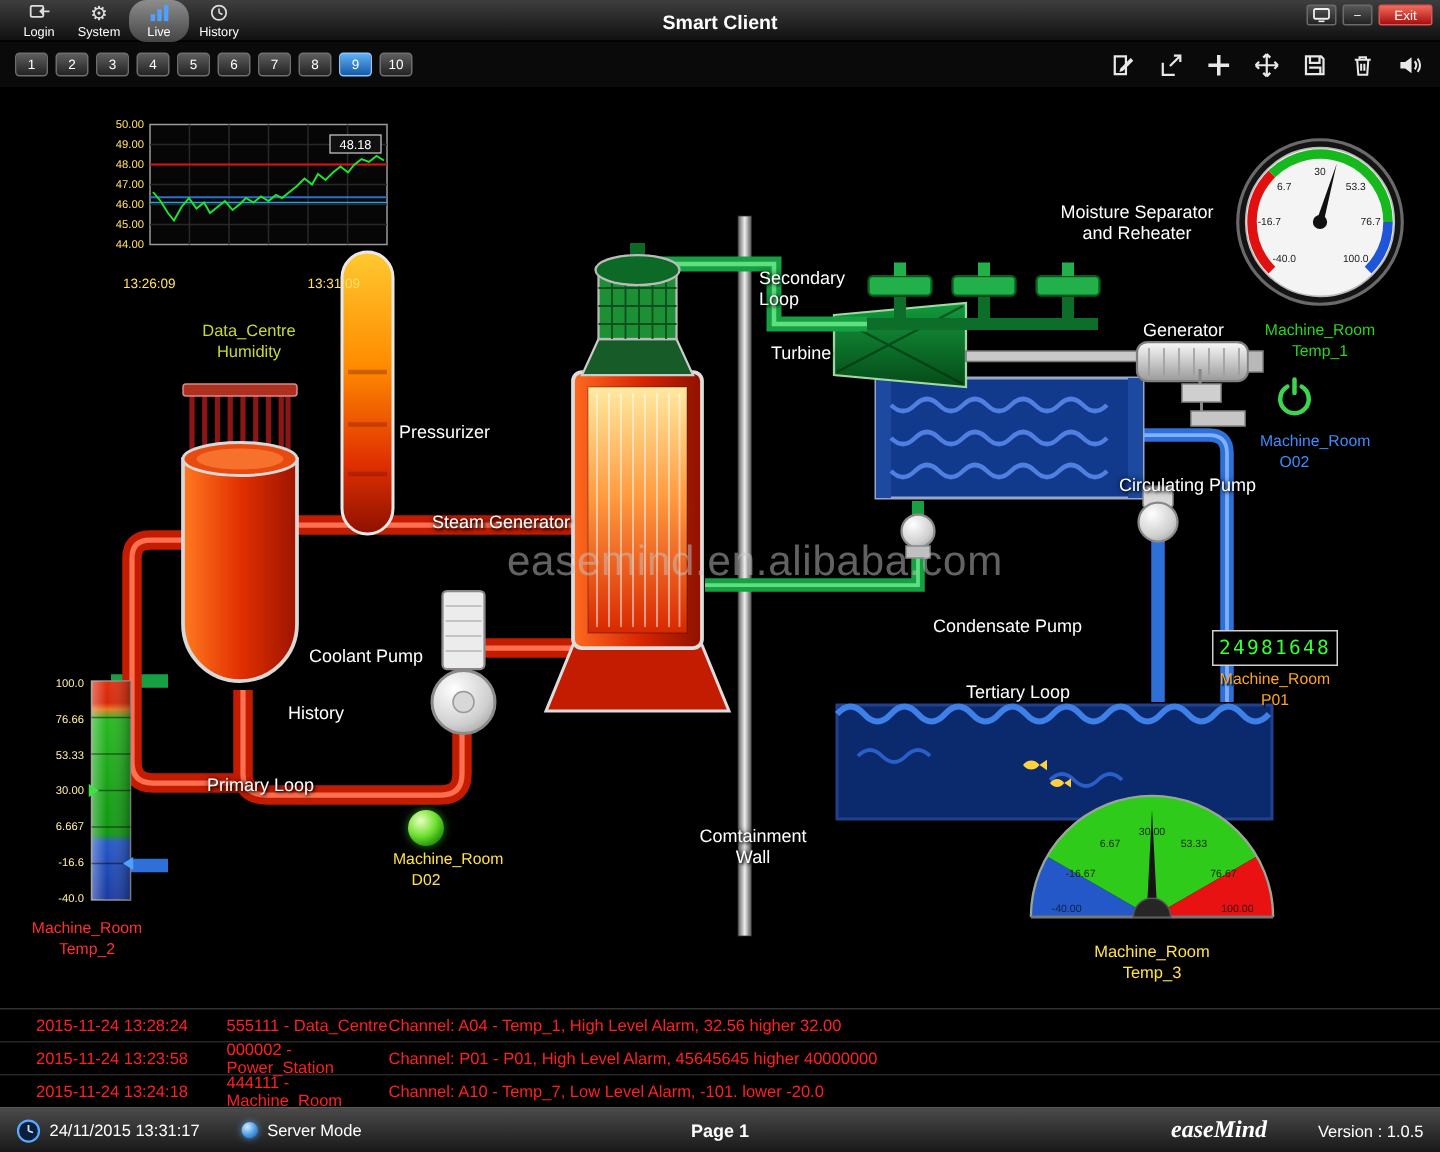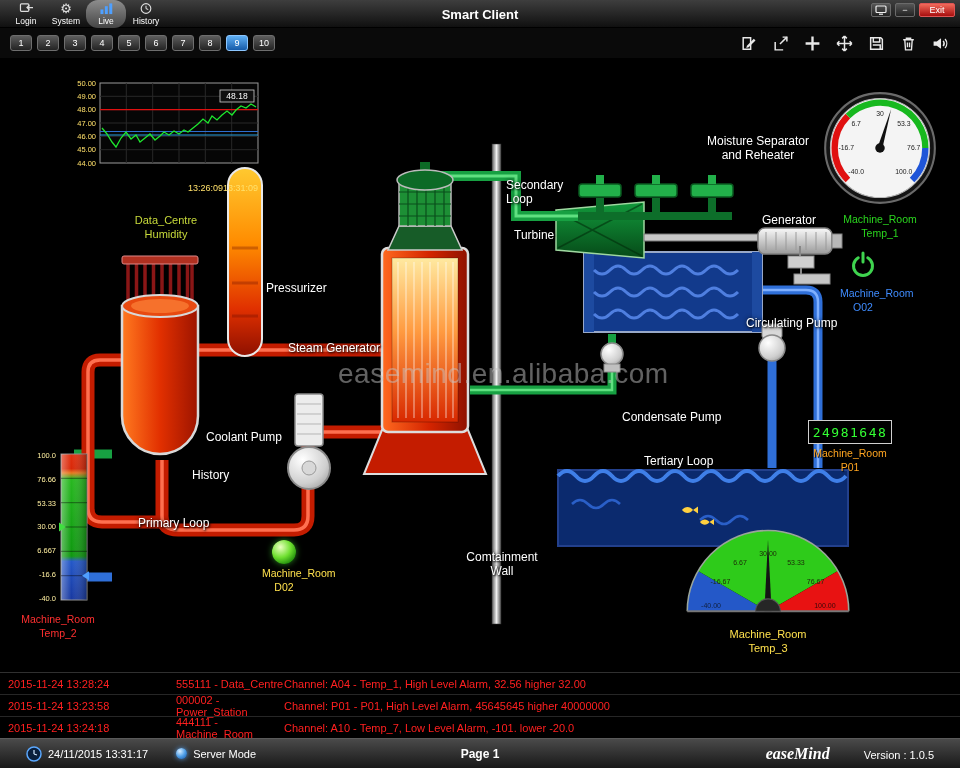--- a/index.html
+++ b/index.html
@@ -31,37 +31,37 @@
   .canvas{position:absolute;top:58px;left:0;width:960px;height:614px;background:#000}
   .plant{position:absolute;left:0;top:0}
   .plabel{position:absolute;color:#fff;font-size:12px;line-height:1.2;white-space:pre-line;text-shadow:1px 1px 2px #000,0 0 4px rgba(0,0,0,.9)}
   .plabel.center{text-align:center}
   .watermark{position:absolute;left:338px;top:300px;color:rgba(195,195,195,.5);font-size:28px;letter-spacing:.5px}
 
   .widget{position:absolute;text-align:center}
   .wlabel{font-size:10.5px;line-height:1.3;white-space:pre-line;text-shadow:1px 1px 1px #000;margin-top:3px}
 
   .chartwrap{position:absolute;left:66px;top:20px;width:200px}
-  .xlabels{margin-left:34px;width:158px;display:flex;justify-content:flex-end;color:#ffe06a;font-size:9px;margin-top:1px}
+  .xlabels{margin-left:16px;width:158px;display:flex;justify-content:space-between;color:#ffe06a;font-size:9px;margin-top:1px}
   .charttitle{color:#c7d93a;font-size:11px;line-height:1.3;white-space:pre-line;text-align:center;margin-top:20px}
 
   .pdisplay{width:84px;height:24px;border:1px solid #d0d0d0;background:#000;color:#33ff33;font-family:"DejaVu Sans Mono",monospace;font-size:13px;letter-spacing:1.5px;display:flex;align-items:center;justify-content:center;margin:0 auto}
   .barwrap{position:absolute;left:26px;top:394px;display:flex;gap:3px}
   .barticks{display:flex;flex-direction:column;justify-content:space-between;height:150px;width:30px;color:#ffefa0;font-size:7.5px;text-align:right;line-height:1}
   .d02circle{width:24px;height:24px;border-radius:50%;margin:0 auto;background:radial-gradient(circle at 35% 30%,#eaffc0,#6fe030 45%,#1d8a0a 80%,#0c4a04);box-shadow:0 0 6px rgba(80,255,60,.5)}
 
   
   .alarms{position:absolute;top:672px;left:0;right:0;height:66px;background:#000;border-top:1px solid #303030}
   .alarm-row{height:22px;display:flex;align-items:center;border-bottom:1px solid #262626;color:#ff2020;font-size:11px;cursor:default}
-  .a-time{width:176px;padding-left:8px;flex:none}
+  .a-time{width:151px;padding-left:24px;flex:none}
   .a-src{width:108px;flex:none}
   .a-msg{flex:1}
 
   
-  .statusbar{position:absolute;top:738px;left:0;right:0;height:30px;background:linear-gradient(#4a4a4a,#181818);border-top:1px solid #5a5a5a;display:flex;align-items:center;padding:0 26px;color:#fff}
+  .statusbar{position:absolute;top:738px;left:0;right:0;height:30px;background:linear-gradient(#4a4a4a,#181818);border-top:1px solid #5a5a5a;display:flex;align-items:center;padding:0 11px;color:#fff}
   .sdatetime{font-size:11px;margin-left:6px}
   .orb{width:11px;height:11px;border-radius:50%;background:radial-gradient(circle at 35% 30%,#d6ecff,#4f9fe8 50%,#124e9e);margin-left:28px;box-shadow:0 0 5px rgba(90,170,255,.8)}
   .smode{font-size:11px;margin-left:6px}
   .spage{position:absolute;left:0;right:0;text-align:center;font-size:12px;font-weight:bold;pointer-events:none}
   .sright{margin-left:auto;display:flex;align-items:baseline;gap:34px}
   .brand{font-family:"Liberation Serif",serif;font-style:italic;font-weight:bold;font-size:16px}
   .version{font-size:11px}
 
   svg text{font-family:"Liberation Sans",sans-serif}
 </style>

